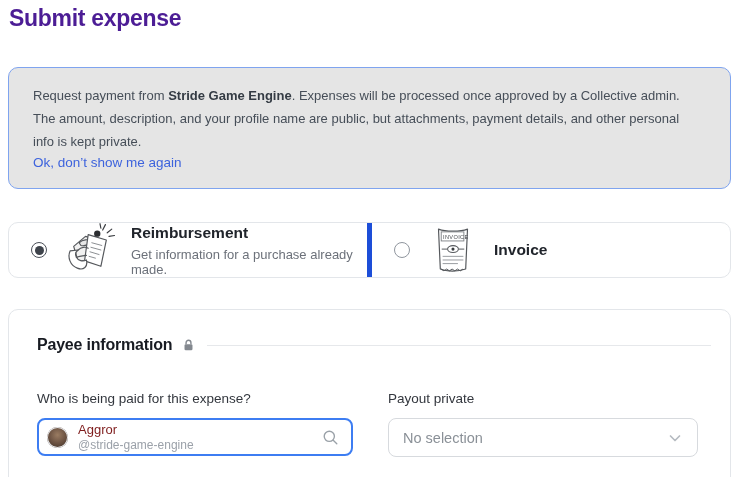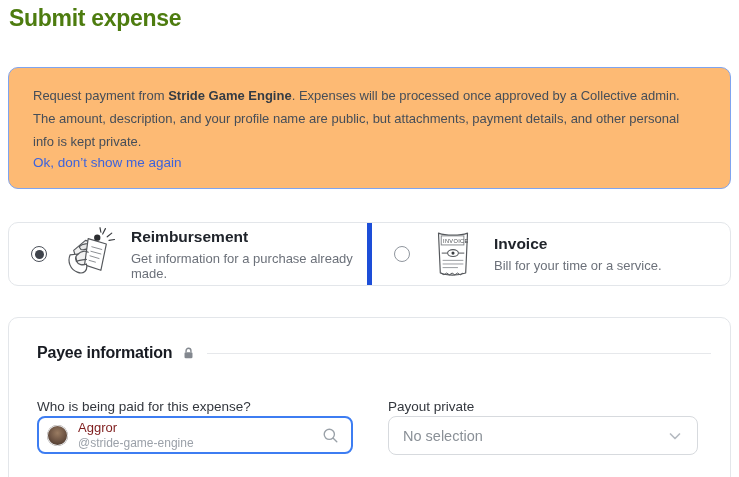--- a/index.html
+++ b/index.html
@@ -8,30 +8,30 @@
     background: #ffffff;
     font-family: "Liberation Sans", sans-serif;
     color: #32353b;
   }
   .page { padding: 5px 8px 0 8px; }
 
   
   .page-title {
     font-size: 23px;
     font-weight: 700;
-    color: #4d7c0f;
+    color: #4c1d95;
     letter-spacing: -0.3px;
     margin-left: 1px;
   }
 
   
   .banner {
     margin-top: 35px;
     border: 1px solid #7fa4ef;
-    background: #fdba74;
+    background: #e5e5e5;
     border-radius: 10px;
     padding: 16px 36px 17px 24px;
   }
   .banner p {
     font-size: 13px;
     line-height: 23px;
     color: #464e58;
     max-width: 680px;
   }
   .banner p strong { color: #343b44; font-weight: 700; }
@@ -44,21 +44,21 @@
     text-decoration: none;
     cursor: pointer;
   }
 
   
   .options {
     margin-top: 33px;
     display: flex;
     border: 1px solid #e3e6ea;
     border-radius: 10px;
-    height: 64px;
+    height: 56px;
     background: #fff;
   }
   .option {
     flex: 1;
     display: flex;
     align-items: center;
     padding: 0 14px 0 22px;
     cursor: pointer;
     min-width: 0;
   }
@@ -97,21 +97,21 @@
     font-size: 16px;
     font-weight: 700;
     color: #181b22;
     letter-spacing: -0.2px;
   }
   .lock { margin-left: 10px; display: flex; align-items: center; }
   .rule { flex: 1; height: 1px; background: #e6e8eb; margin-left: 12px; }
 
   .form-row { margin-top: 37px; display: flex; gap: 35px; }
   .field { display: flex; flex-direction: column; }
-  .field-label { font-size: 13.5px; color: #33373e; margin-bottom: 2px; }
+  .field-label { font-size: 13.5px; color: #33373e; margin-bottom: 12px; }
 
   .payee-input {
     width: 316px; height: 38px;
     border: 2px solid #3d7df2;
     border-radius: 8px;
     display: flex; align-items: center;
     padding: 0 12px 0 8px;
     cursor: pointer;
     background: #fff;
   }
@@ -188,21 +188,20 @@
           <text x="21" y="20" font-size="6.2" fill="#4a4d51" font-family="Liberation Sans, sans-serif" letter-spacing="0.4">INVOICE</text>
           <path d="M20 31 h5 M39 31 h5" stroke="#55585c" stroke-width="1.1" stroke-linecap="round"></path>
           <ellipse cx="32" cy="31" rx="6" ry="3.8" fill="none" stroke="#55585c" stroke-width="1.2"></ellipse>
           <circle cx="32" cy="31" r="1.7" fill="#3a3d41"></circle>
           <path d="M21 39 h22 M21 43 h22 M21 47 h16" stroke="#9a9da1" stroke-width="1.1" stroke-linecap="round"></path>
           <path d="M19 53 l3 2 3 -2 3 2 3 -2 3 2 3 -2 3 2 3 -2" fill="none" stroke="#55585c" stroke-width="1.1" stroke-linejoin="round"></path>
         </svg>
       </span>
       <span class="opt-text">
         <span class="opt-title">Invoice</span>
-        <span class="opt-desc">Bill for your time or a service.</span>
       </span>
     </label>
 
   </div>
 
   <section class="card">
     <div class="card-head">
       <h2>Payee information</h2>
       <span class="lock">
         <svg viewBox="0 0 16 16" width="13" height="14">

